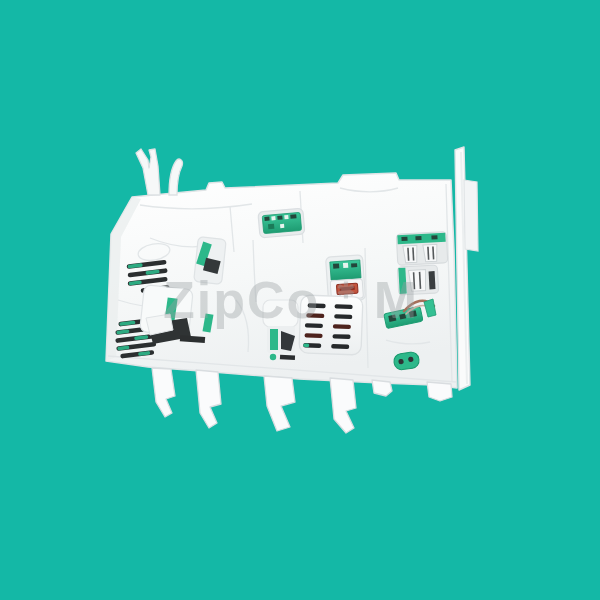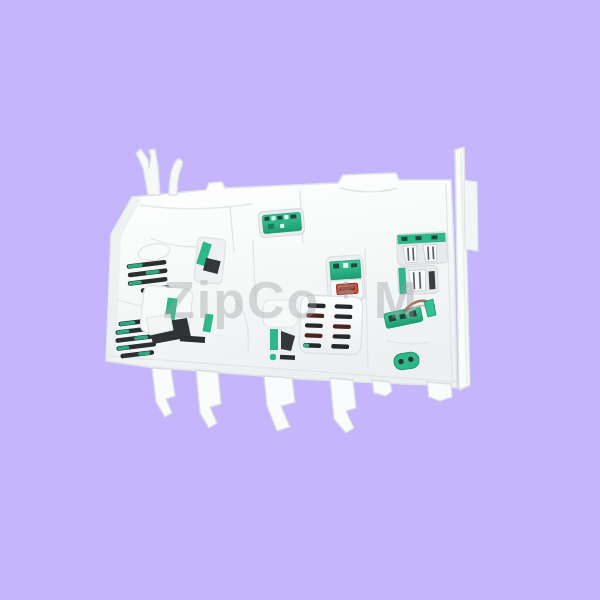--- a/index.html
+++ b/index.html
@@ -8,21 +8,21 @@
     background: #ffffff;
     width: 600px;
     height: 600px;
     overflow: hidden;
     font-family: "Liberation Sans", sans-serif;
   }
   .stage {
     position: relative;
     width: 600px;
     height: 600px;
-    background: #c4b5fd;
+    background: #14b8a6;
   }
   svg { display: block; }
   text.watermark {
     font-family: "Liberation Sans", sans-serif;
     font-weight: bold;
     letter-spacing: 2px;
   }
 </style>
 </head>
 <body>

